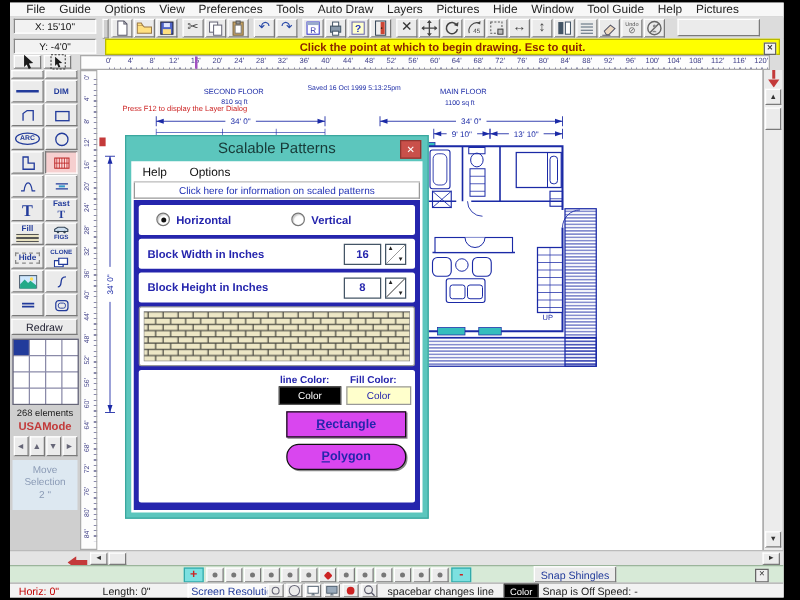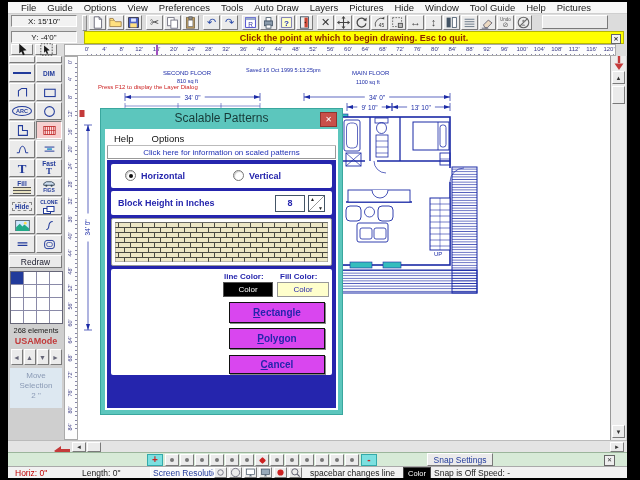--- a/index.html
+++ b/index.html
@@ -666,21 +666,21 @@
     </div>
     <div class="hsbtn raised" style="left:64px">◄</div>
     <div class="hsbtn raised" style="left:79px"></div>
     <div class="hsbtn raised" style="left:602px">►</div>
   </div>
 
   <div id="zoomrow">
     <div class="zpm" style="left:139px">+</div>
     <div id="zoomdots"></div>
     <div class="zpm" style="left:353px">-</div>
-    <div id="snapbtn" class="raised">Snap Settings</div>
+    <div id="snapbtn" class="raised">Snap Shingles</div>
     <div id="zoomclose">✕</div>
   <div class="zdot raised" style="left: 157px;">
         <span></span>
       </div>
       <div class="zdot raised" style="left: 172px;">
         <span></span>
       </div>
       <div class="zdot raised" style="left: 187px;">
         <span></span>
       </div>
@@ -775,20 +775,30 @@
           <label class="radio" style="left:14px">
             <span class="rdot sel"></span>
             <span>Horizontal</span>
           </label>
           <label class="radio" style="left:122px">
             <span class="rdot"></span>
             <span>Vertical</span>
           </label>
         </div>
         <div class="grp srow">
+          <span class="glabel">Block Width in Inches</span>
+          <span class="spin">
+            <span class="spinval">16</span>
+            <span class="spinbtn">
+                <span class="up">▲</span>
+                <span class="dn">▼</span>
+              </span>
+          </span>
+        </div>
+        <div class="grp srow">
           <span class="glabel">Block Height in Inches</span>
           <span class="spin">
             <span class="spinval">8</span>
             <span class="spinbtn">
                 <span class="up">▲</span>
                 <span class="dn">▼</span>
               </span>
           </span>
         </div>
         <div class="grp" id="grp-preview">
@@ -804,23 +814,20 @@
         </div>
         <div class="grp" id="grp-bottom">
           <div class="clabel" id="lbl-line">line Color:</div>
           <div class="clabel" id="lbl-fill">Fill Color:</div>
           <div id="btn-linecolor">Color</div>
           <div id="btn-fillcolor">Color</div>
           <div id="dlg-buttons"></div>
         <div class="dlgbtn" style="top: 33px;">
               <span><u>R</u>ectangle</span>
             </div>
-            <div class="dlgbtn" style="top: 59px;">
+            <div class="dlgbtn" style="top: 59px; border-radius: 10px;">
               <span><u>P</u>olygon</span>
-            </div>
-            <div class="dlgbtn" style="top: 86px; height: 17px;">
-              <span><u>C</u>ancel</span>
             </div>
           </div>
       </div>
     </div>
   </div>
 </div>
 
 </body></html>

